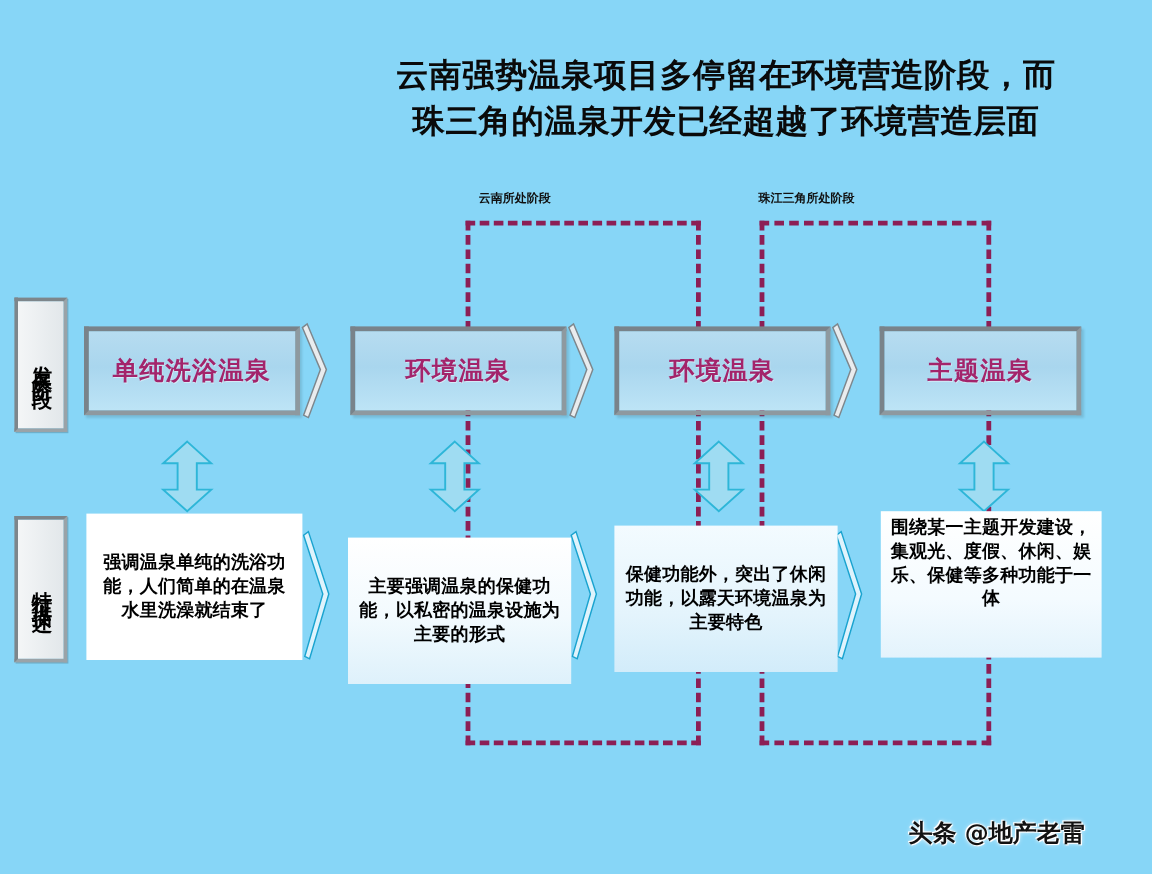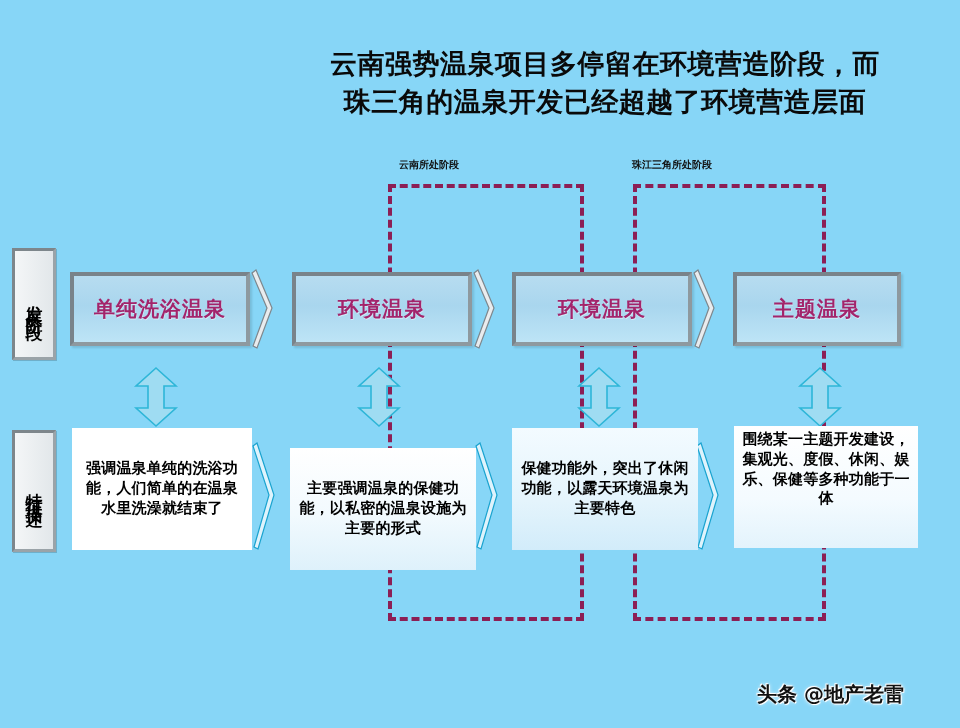--- a/index.html
+++ b/index.html
@@ -97,21 +97,21 @@
     display:flex;align-items:center;justify-content:flex-start;
     padding:6px 8px 6px 8px;
   }
   .descbox p{
     margin:0;font-size:15px;font-weight:bold;color:#000;
     line-height:1.32;text-align:center;letter-spacing:.2px;
   }
   #desc-1{left:72px;top:428px;width:180px;height:122px;background:#ffffff;}
   #desc-2{left:290px;top:448px;width:186px;height:122px;
           background:linear-gradient(180deg,#ffffff 0%,#f2fafe 55%,#def1fb 100%);}
-  #desc-3{left:512px;top:428px;width:186px;height:122px;
+  #desc-3{left:512px;top:438px;width:186px;height:122px;
           background:linear-gradient(180deg,#f3fbff 0%,#e4f4fc 60%,#d2ecfa 100%);}
   #desc-4{left:734px;top:426px;width:184px;height:122px;
           background:linear-gradient(180deg,#ffffff 0%,#f4fbff 60%,#e3f3fc 100%);
           align-items:flex-start;}
   #desc-4 p{position:relative;top:-2px;}
 
   
   .watermark{
     position:absolute;left:757px;top:681px;
     font-size:20px;font-weight:bold;color:#121212;

